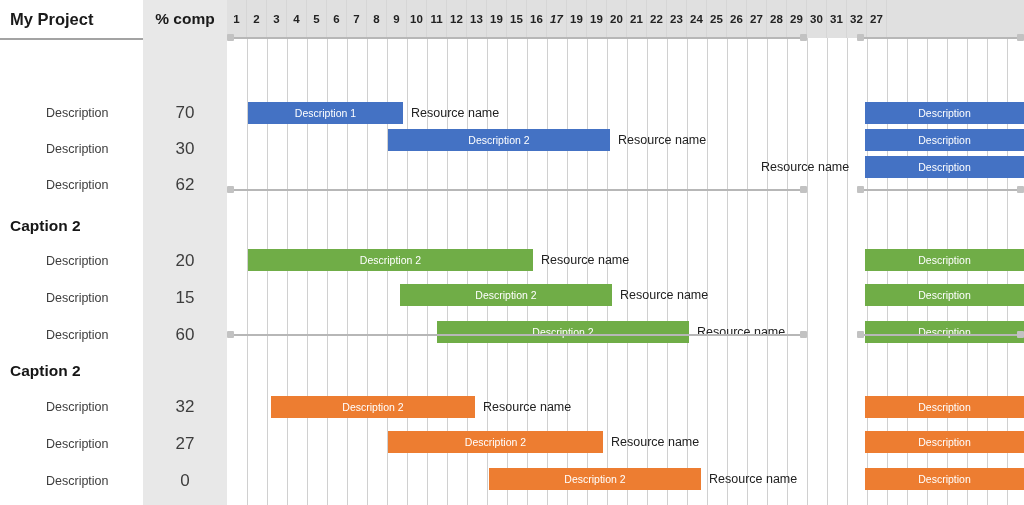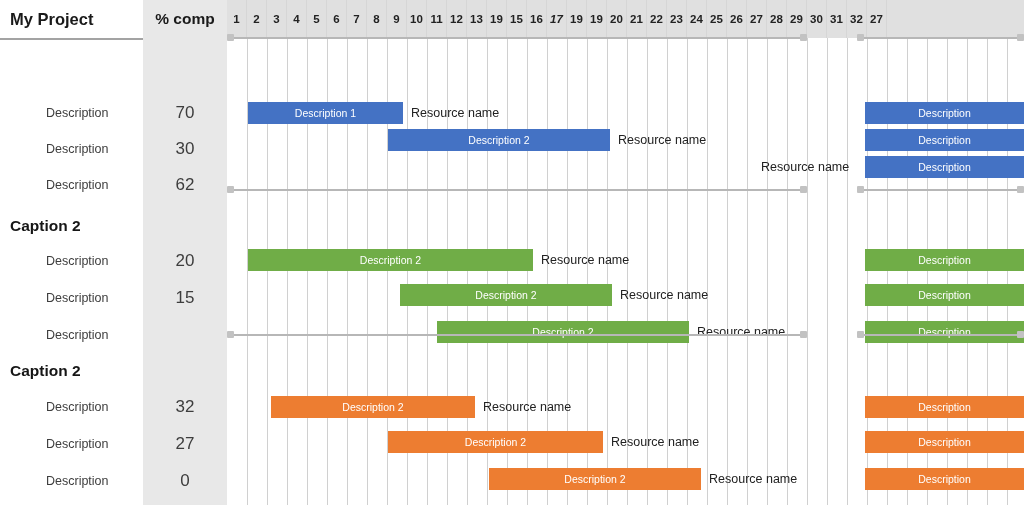--- a/index.html
+++ b/index.html
@@ -185,20 +185,21 @@
         <div class="row task" style="top: 204px; height: 37px;">
           <div class="r-name">Description</div>
           <div class="r-pct">20</div>
         </div>
         <div class="row task" style="top: 241px; height: 37px;">
           <div class="r-name">Description</div>
           <div class="r-pct">15</div>
         </div>
         <div class="row task" style="top: 278px; height: 37px;">
           <div class="r-name">Description</div>
+          <div class="r-pct">60</div>
         </div>
         <div class="row group" style="top: 314px; height: 37px;">
           <div class="r-name">Caption 2</div>
           <div class="r-pct"></div>
         </div>
         <div class="row task" style="top: 351px; height: 36px;">
           <div class="r-name">Description</div>
           <div class="r-pct">32</div>
         </div>
         <div class="row task" style="top: 387px; height: 37px;">

